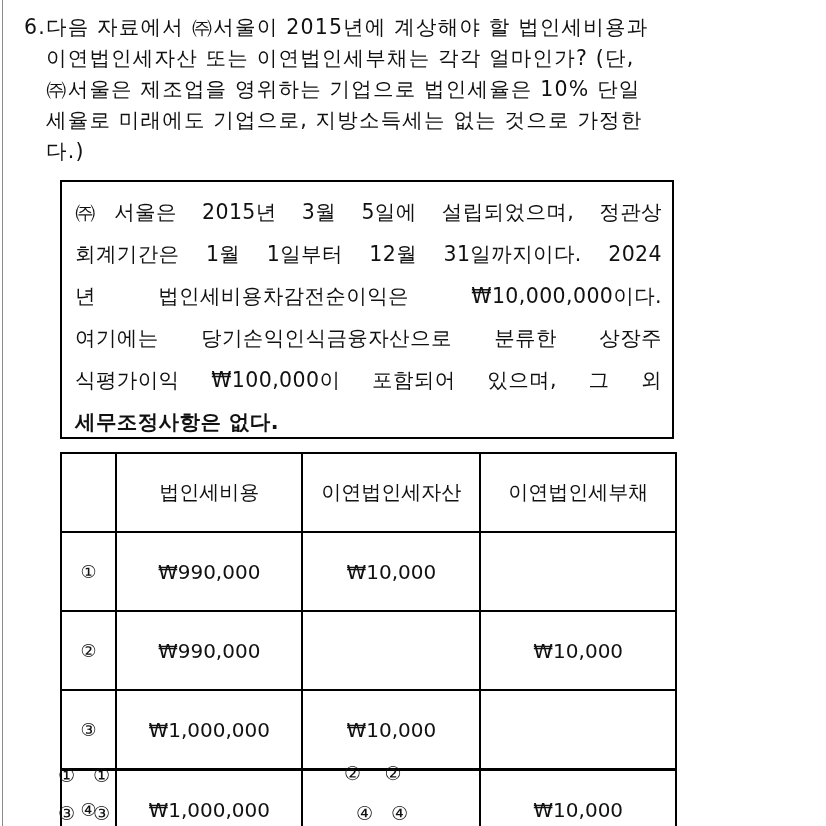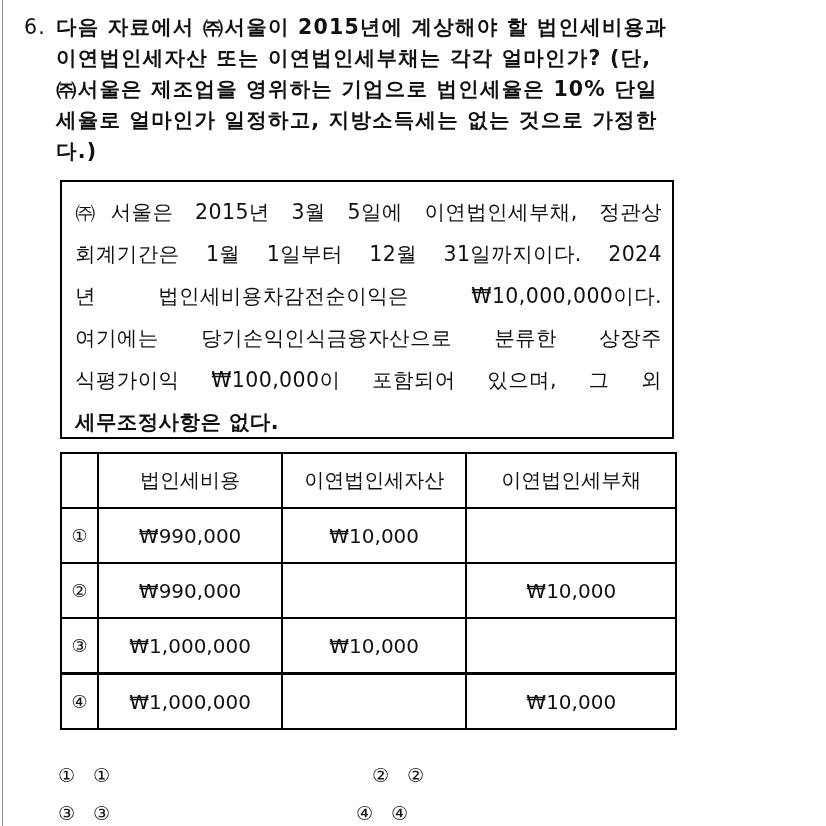--- a/index.html
+++ b/index.html
@@ -6,36 +6,36 @@
   body {
     width: 826px; height: 826px; background: #ffffff; position: relative; overflow: hidden;
     font-family: "DejaVu Sans", sans-serif; color: #111;
   }
   .left-rule { position: absolute; left: 2px; top: 0; width: 1px; height: 826px; background: #8a8a8a; }
   .question {
     position: absolute; left: 24px; top: 12px; width: 760px;
     font-size: 20.5px; line-height: 31px; letter-spacing: 1.2px;
   }
   .q-num { position: absolute; left: 0; top: 0; }
-  .q-text { margin-left: 32px; font-weight: bold; }
+  .q-text { margin-left: 22px; }
   .info-box {
     position: absolute; left: 60px; top: 180px; width: 614px; height: 259px;
     border: 2px solid #000; box-sizing: border-box;
     padding: 9px 10px 0 13px;
     font-size: 20.5px; line-height: 42px; letter-spacing: 0.4px;
     text-align: justify;
   }
   .info-line { display: block; white-space: nowrap; text-align-last: justify; }
   .info-line.last { text-align-last: left; font-weight: bold; }
   table.answer-table {
     position: absolute; left: 60px; top: 452px; width: 617px;
     border-collapse: collapse; font-size: 20px;
   }
   .answer-table td, .answer-table th {
-    border: 2px solid #000; height: 53px; padding: 0; text-align: center; font-weight: normal;
+    border: 2px solid #000; height: 53px; padding: 12px; text-align: center; font-weight: normal;
   }
   .answer-table .c0 { width: 34px; font-size: 18px; }
   .answer-table .c1 { width: 175px; }
   .answer-table .c2 { width: 176px; border-radius: 18px; }
   .answer-table .c3 { width: 200px; }
   .answer-table tr.thick-top td { border-top-width: 3px; }
   .choices {
     position: absolute; left: 58px; top: 754px; width: 560px;
     font-size: 19px; line-height: 42px;
   }
@@ -45,27 +45,27 @@
 <body>
 
 <div class="left-rule"></div>
 
 <div class="question">
   <span class="q-num">6.</span>
   <div class="q-text">
     <div>다음 자료에서 ㈜서울이 2015년에 계상해야 할 법인세비용과</div>
     <div>이연법인세자산 또는 이연법인세부채는 각각 얼마인가? (단,</div>
     <div>㈜서울은 제조업을 영위하는 기업으로 법인세율은 10% 단일</div>
-    <div>세율로 얼마인가 일정하고, 지방소득세는 없는 것으로 가정한</div>
+    <div>세율로 미래에도 기업으로, 지방소득세는 없는 것으로 가정한</div>
     <div>다.)</div>
   </div>
 </div>
 
 <div class="info-box">
-  <span class="info-line">㈜서울은 2015년 3월 5일에 이연법인세부채, 정관상</span>
+  <span class="info-line">㈜서울은 2015년 3월 5일에 설립되었으며, 정관상</span>
   <span class="info-line">회계기간은 1월 1일부터 12월 31일까지이다. 2024</span>
   <span class="info-line">년  법인세비용차감전순이익은  ₩10,000,000이다.</span>
   <span class="info-line">여기에는 당기손익인식금융자산으로 분류한 상장주</span>
   <span class="info-line">식평가이익 ₩100,000이 포함되어 있으며, 그 외</span>
   <span class="info-line last">세무조정사항은 없다.</span>
 </div>
 
 <table class="answer-table">
   <tbody>
       <tr>
@@ -99,21 +99,21 @@
     <td class="c3">₩10,000</td>
   </tr>
 </tbody>
   </table>
 
 <div class="choices">
   <div class="choice" style="left:0; top:0;">
     <span>①</span>
     <span>①</span>
   </div>
-  <div class="choice" style="left:314px; top:0;">
+  <div class="choice" style="left:286px; top:0;font-family:Liberation Mono, monospace;">
     <span>②</span>
     <span>②</span>
   </div>
   <div class="choice" style="left:0; top:38px;">
     <span>③</span>
     <span>③</span>
   </div>
   <div class="choice" style="left:298px; top:38px;">
     <span>④</span>
     <span>④</span>

